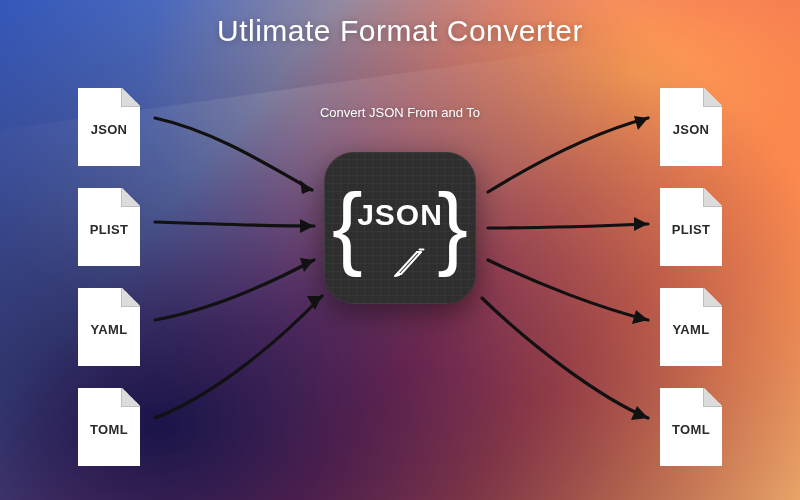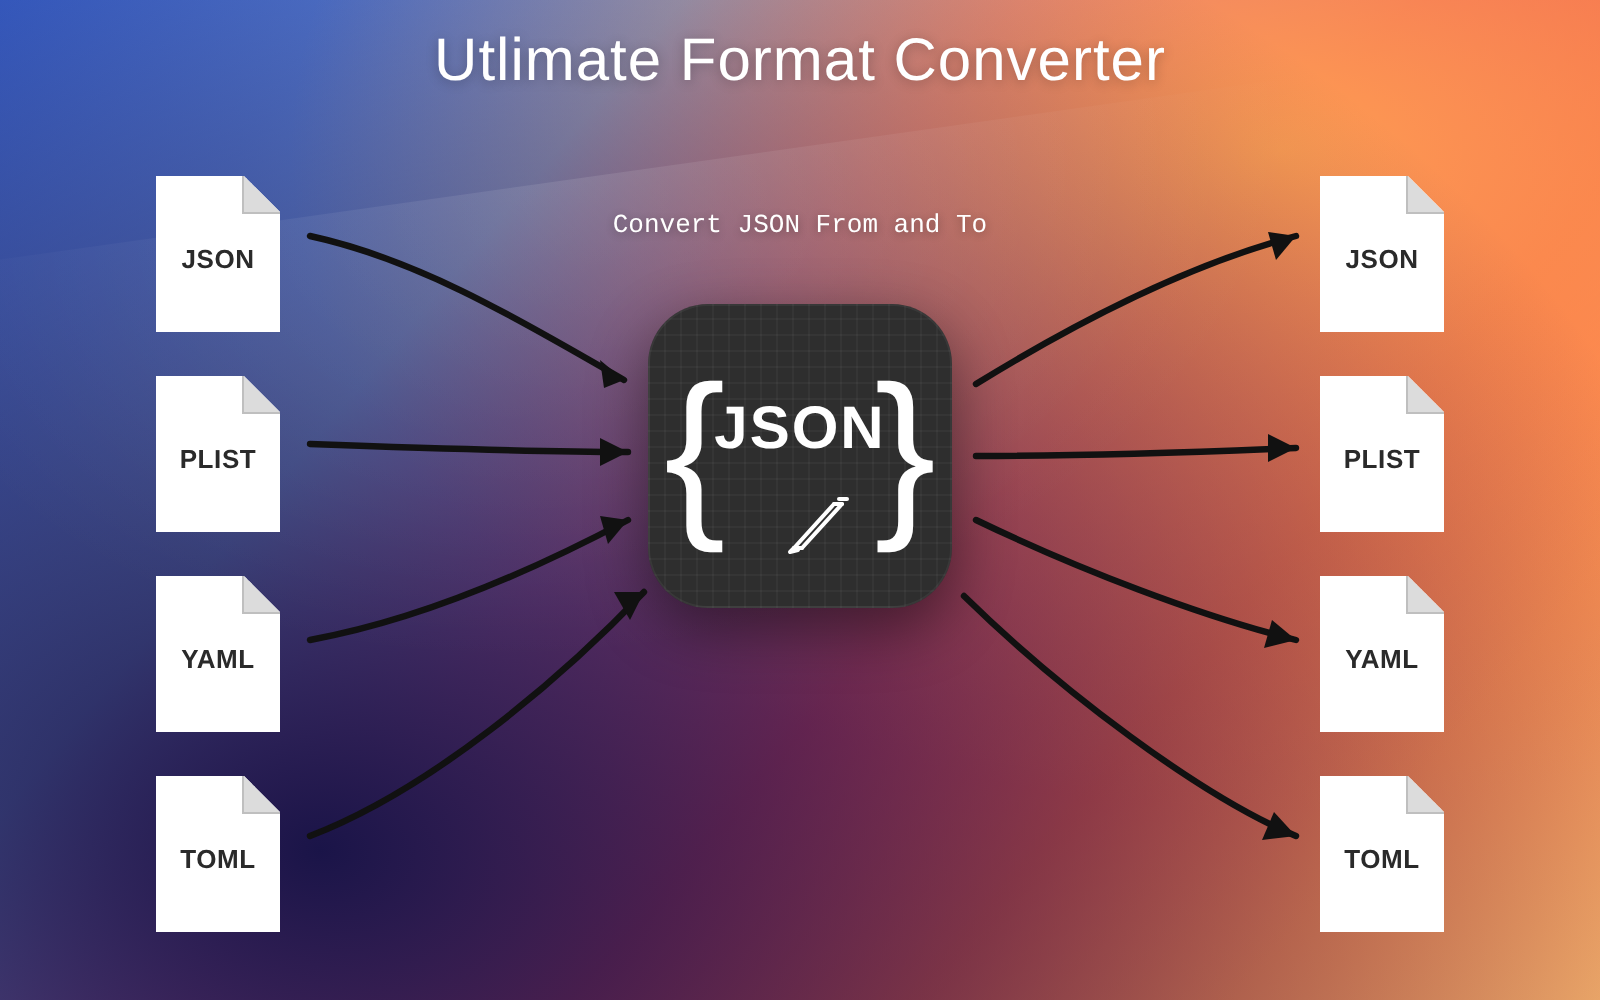--- a/index.html
+++ b/index.html
@@ -21,21 +21,21 @@
       pointer-events: none;
     }
     .page-title {
       position: absolute; width: 100%; text-align: center; top: 14px;
       color: #ffffff; font-size: 30px; font-weight: 300; letter-spacing: 0.5px;
       text-shadow: 0 1px 6px rgba(0,0,0,0.25);
     }
     .subtitle {
       position: absolute; width: 260px; left: 270px; top: 103px;
       color: #ffffff; font-size: 13px; font-weight: 500; text-align: center; line-height: 1.5;
-      font-family: Liberation Mono, monospace;
+      font-family: Liberation Sans, sans-serif;
       text-shadow: 0 1px 4px rgba(0,0,0,0.3);
     }
 
     
     .file {
       position: absolute; width: 62px; height: 78px; background: #ffffff;
       box-shadow: 0 2px 6px rgba(0,0,0,0.35);
     }
     .file::before {
       

